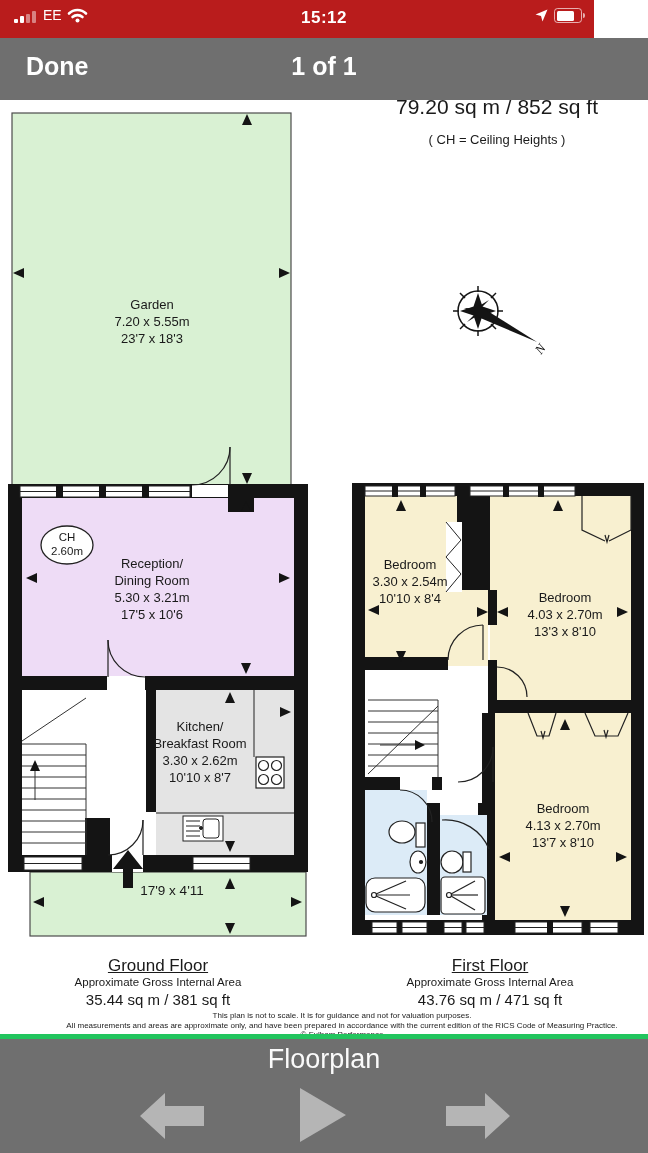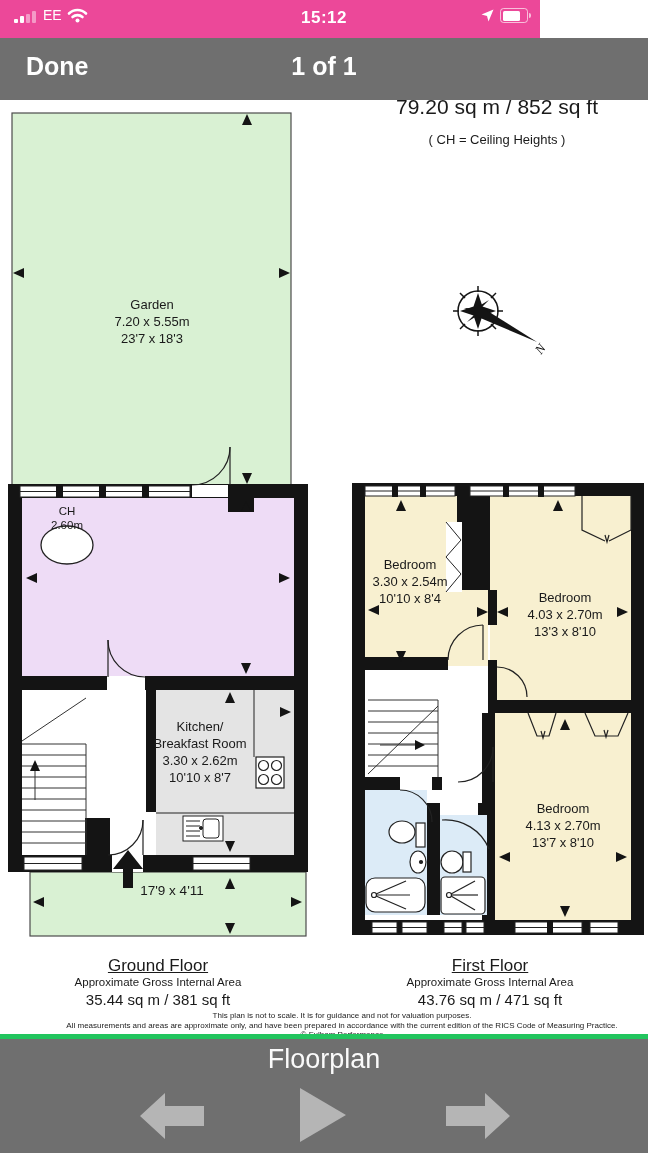--- a/index.html
+++ b/index.html
@@ -1,19 +1,19 @@
 <!DOCTYPE html>
 <html><head>
 <meta charset="utf-8">
 <style>
   html,body{margin:0;padding:0;}
   body{width:648px;height:1153px;position:relative;overflow:hidden;background:#fff;
        font-family:"Liberation Sans", sans-serif;}
   
-  .statusbar{position:absolute;left:0;top:0;width:540px;height:38px;background:#ec4899;z-index:20;
+  .statusbar{position:absolute;left:0;top:0;width:594px;height:38px;background:#b91c1c;z-index:20;
              display:flex;align-items:center;color:#fff;}
   .sb-left{position:absolute;left:14px;top:7px;display:flex;align-items:flex-end;gap:5px;}
   .sb-time{position:absolute;left:0;width:648px;text-align:center;top:8px;font-size:17px;font-weight:700;letter-spacing:.5px;}
   .sb-right{position:absolute;right:12px;top:8px;display:flex;align-items:center;gap:6px;}
   .bars{display:flex;align-items:flex-end;gap:2px;height:12px;}
   .bars i{display:block;width:4px;border-radius:1px;background:#fff;}
   .bars i.dim{background:rgba(255,255,255,.45);}
   .carrier{font-size:14px;font-weight:400;margin-left:2px;}
   .battery{position:relative;width:26px;height:13px;border:1.5px solid rgba(255,255,255,.65);border-radius:3.5px;}
   .battery .lvl{position:absolute;left:1.5px;top:1.5px;bottom:1.5px;width:17px;background:#fff;border-radius:1.5px;}
@@ -342,25 +342,31 @@
     <div class="hdr-area">79.20 sq m  /  852 sq ft</div>
     <div class="hdr-note">( CH = Ceiling Heights )</div>
   </div>
 
   <div class="lbl" style="left:52px;top:196px;width:200px;">
     <div>Garden</div>
     <div>7.20 x 5.55m</div>
     <div>23'7 x 18'3</div>
   </div>
 
-  <div class="lbl ch-lbl" style="left:31px;top:404px;width:72px;">
+  <div class="lbl ch-lbl" style="left:31px;top:430px;width:72px;">
     <div>CH</div>
     <div>2.60m</div>
   </div>
 
+  <div class="lbl" style="left:72px;top:455px;width:160px;">
+    <div>Reception/</div>
+    <div>Dining Room</div>
+    <div>5.30 x 3.21m</div>
+    <div>17'5 x 10'6</div>
+  </div>
 
   <div class="lbl" style="left:120px;top:618px;width:160px;">
     <div>Kitchen/</div>
     <div>Breakfast Room</div>
     <div>3.30 x 2.62m</div>
     <div>10'10 x 8'7</div>
   </div>
 
   <div class="lbl" style="left:72px;top:781px;width:200px;line-height:20px;font-size:13.5px;">
     <div>17'9 x 4'11</div>

